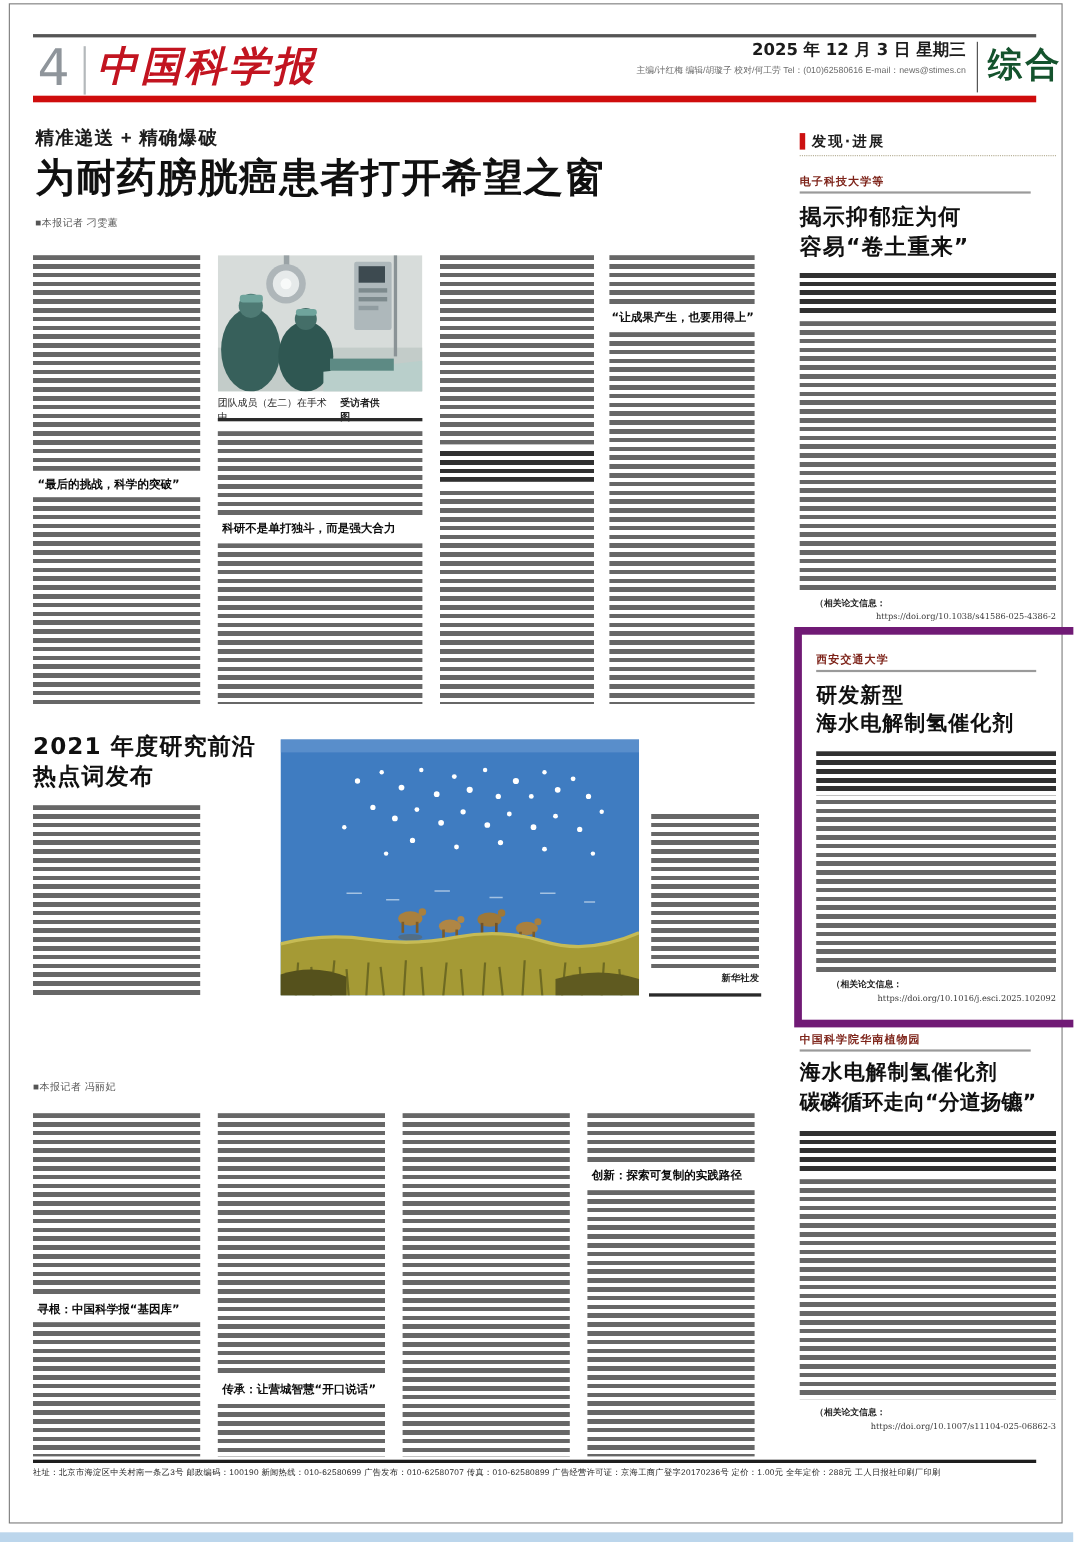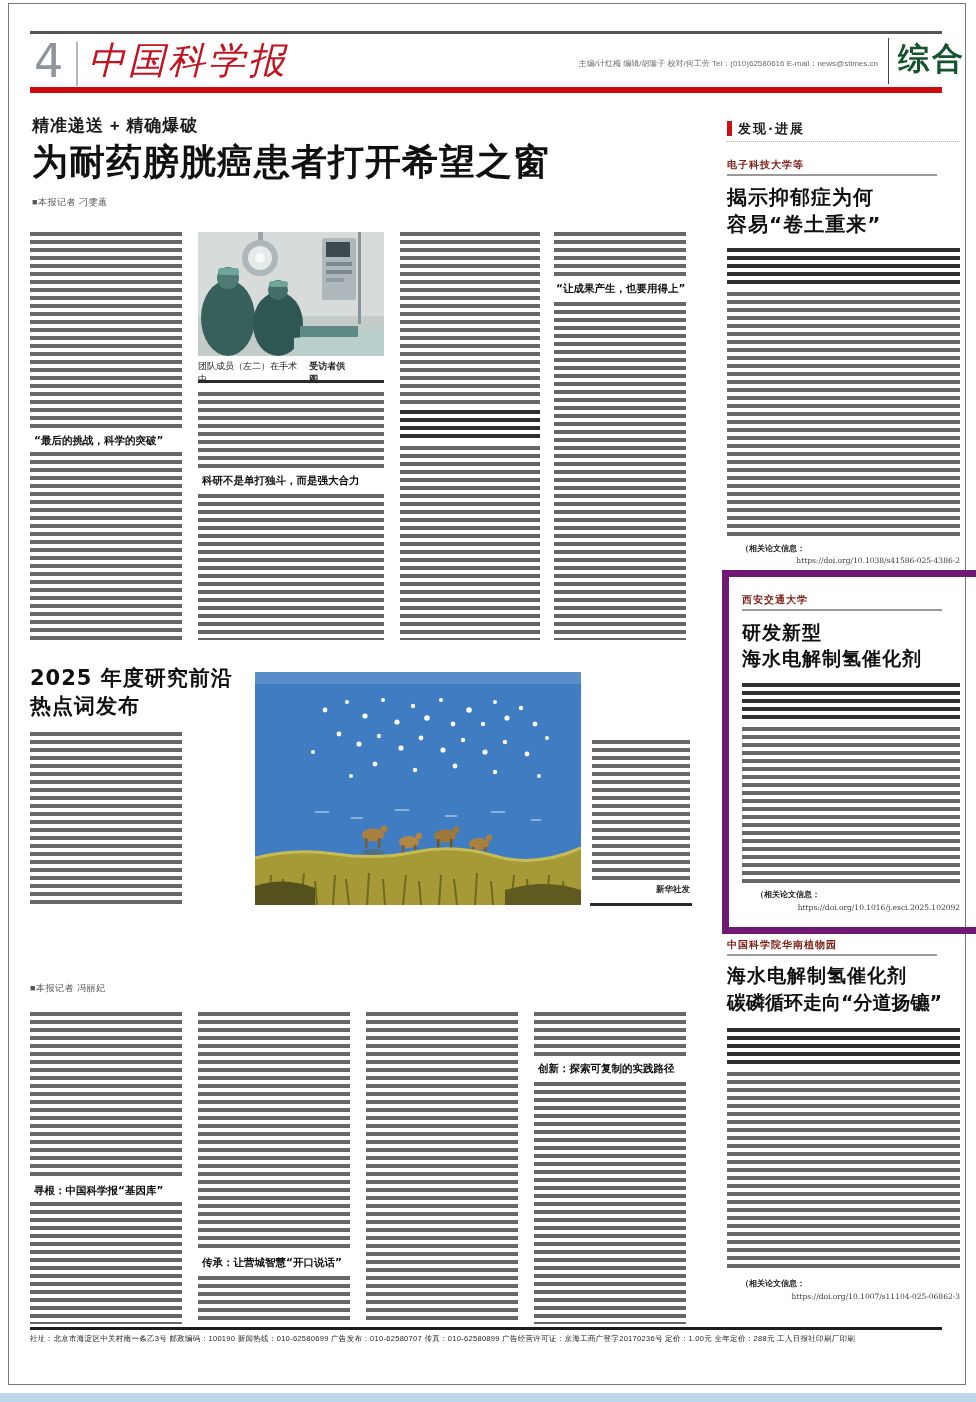--- a/index.html
+++ b/index.html
@@ -13,39 +13,40 @@
   .kick{font-weight:600;color:#1c1c1c;}
   .byline{font-size:9px;color:#555;letter-spacing:.5px;}
   .tx{background-image:repeating-linear-gradient(to bottom,#414141 0 4.2px,rgba(0,0,0,0) 4.2px 8px);opacity:.8;}
   .txd{background-image:repeating-linear-gradient(to bottom,#1e1e1e 0 4.4px,rgba(0,0,0,0) 4.4px 8px);opacity:.92;}
   .subhead{font-weight:700;font-size:10.5px;color:#0c0c0c;white-space:nowrap;font-family:"DejaVu Sans","Liberation Sans",sans-serif;}
   .sb-kicker{font-size:10px;font-weight:700;color:#7e241a;letter-spacing:1px;}
   .sb-h{font-family:"DejaVu Sans","Liberation Sans",sans-serif;font-weight:800;color:#101010;font-size:20px;line-height:27px;letter-spacing:1px;}
   .doi{font-family:"DejaVu Serif",serif;font-size:7.5px;color:#3a3a3a;text-align:right;}
   .note{font-size:8px;color:#222;font-weight:600;}
   .caption{font-size:9px;color:#222;}
-  .masthead{font-family:"DejaVu Serif",serif;font-style:italic;font-weight:400;color:#c21420;font-size:37px;letter-spacing:3px;line-height:1;}
+  .masthead{font-family:"DejaVu Serif",serif;font-style:italic;font-weight:700;color:#c21420;font-size:37px;letter-spacing:3px;line-height:1;}
   .dotted{border-bottom:1px dotted #b9b29a;}
   svg{display:block;}
 </style>
 </head>
 <body>
 
 <div id="page">
 
   <div class="abs frame" style="left:8px;top:3px;width:956px;height:1380px;"></div>
   <div class="abs" style="left:0;top:1393px;width:976px;height:9px;background:#bcd6ec;"></div>
 
   <div class="abs rule" style="left:30px;top:31px;width:912px;height:3px;"></div>
 
   <div class="abs" style="left:34px;top:38px;font-size:46px;line-height:1;color:#8f959b;font-family:'DejaVu Sans',sans-serif;">4</div>
   <div class="abs" style="left:76px;top:42px;width:2px;height:44px;background:#b4b8bb;"></div>
 
   <div class="abs masthead" style="left:88px;top:42px;">中国科学报</div>
 
+  <div class="abs" style="left:500px;top:36px;width:378px;text-align:right;font-size:15px;font-weight:800;color:#1c1c1c;font-family:'DejaVu Sans',sans-serif;">2025 年 12 月 3 日  星期三</div>
   <div class="abs" style="left:430px;top:58px;width:448px;text-align:right;font-size:8px;color:#6b6b6b;white-space:nowrap;">主编/计红梅  编辑/胡璇子  校对/何工劳  Tel：(010)62580616  E-mail：news@stimes.cn</div>
 
   <div class="abs" style="left:888px;top:38px;width:1px;height:46px;background:#444;"></div>
   <div class="abs" style="left:898px;top:38px;font-size:31px;font-weight:800;color:#14532d;letter-spacing:3px;font-family:'DejaVu Sans',sans-serif;">综合</div>
 
   <div class="abs redrule" style="left:30px;top:87px;width:912px;height:6px;"></div>
 
   <div class="abs kick" style="left:32px;top:114px;font-size:17px;letter-spacing:1px;">精准递送 + 精确爆破</div>
   <div class="abs hl" style="left:32px;top:138px;font-size:36px;letter-spacing:1px;white-space:nowrap;">为耐药膀胱癌患者打开希望之窗</div>
   <div class="abs byline" style="left:32px;top:196px;">■本报记者 刁雯蕙</div>
@@ -88,21 +89,21 @@
   <div class="abs tx" style="left:198px;top:494px;width:186px;height:146px;"></div>
 
   <div class="abs tx" style="left:400px;top:232px;width:140px;height:172px;"></div>
   <div class="abs txd" style="left:400px;top:410px;width:140px;height:28px;"></div>
   <div class="abs tx" style="left:400px;top:446px;width:140px;height:194px;"></div>
 
   <div class="abs tx" style="left:554px;top:232px;width:132px;height:46px;"></div>
   <div class="abs subhead" style="left:556px;top:282px;">“让成果产生，也要用得上”</div>
   <div class="abs tx" style="left:554px;top:302px;width:132px;height:338px;"></div>
 
-  <div class="abs hl" style="left:30px;top:664px;font-size:21px;letter-spacing:1px;">2025 年度研究前沿</div>
+  <div class="abs hl" style="left:30px;top:664px;font-size:21px;letter-spacing:1px;">2021 年度研究前沿</div>
   <div class="abs hl" style="left:30px;top:692px;font-size:21px;letter-spacing:1px;">热点词发布</div>
   <div class="abs tx" style="left:30px;top:732px;width:152px;height:176px;"></div>
 
   <div class="abs" style="left:255px;top:672px;width:326px;height:233px;">
     <svg viewBox="0 0 326 233" width="326" height="233">
       <rect width="326" height="233" fill="#3f7cc1"></rect>
       <rect width="326" height="12" fill="#7aa5d6" opacity=".45"></rect>
       <g fill="#ffffff">
         <circle cx="70" cy="38" r="2.4"></circle>
           <circle cx="92" cy="30" r="2"></circle>

